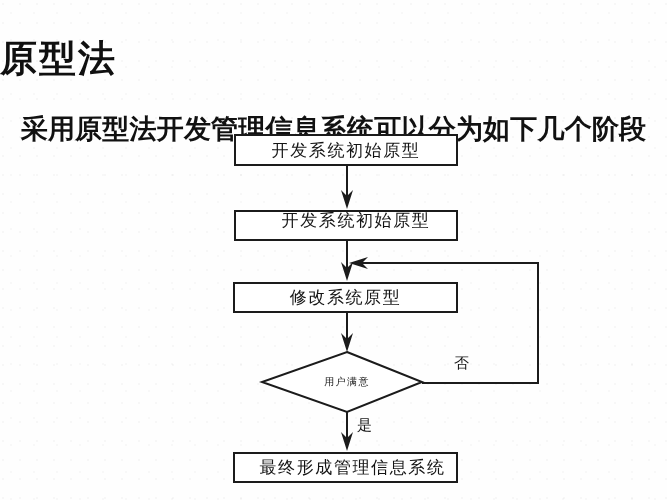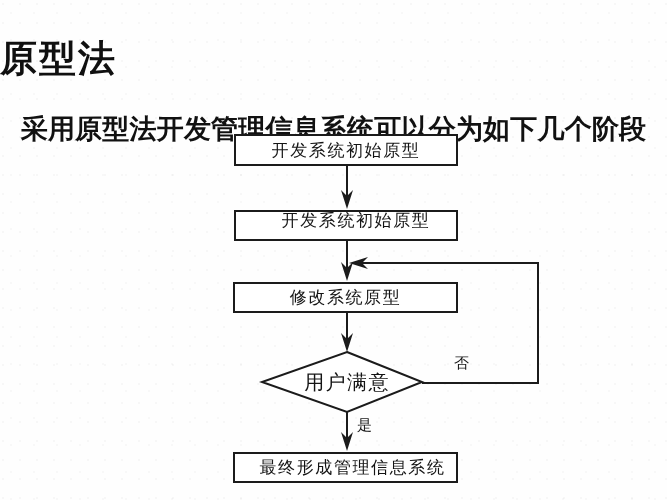--- a/index.html
+++ b/index.html
@@ -69,21 +69,21 @@
     font-family: "DejaVu Serif", "Liberation Serif", serif;
     color: #141414;
     white-space: nowrap;
     pointer-events: none;
   }
   .box-label {
     font-size: 17px;
     letter-spacing: 1.6px;
   }
   .diamond-label {
-    font-size: 20px;
+    font-size: 10px;
     letter-spacing: 1.4px;
   }
   .edge-label {
     position: absolute;
     font-family: "DejaVu Serif", "Liberation Serif", serif;
     font-size: 15px;
     color: #161616;
   }
 
   

